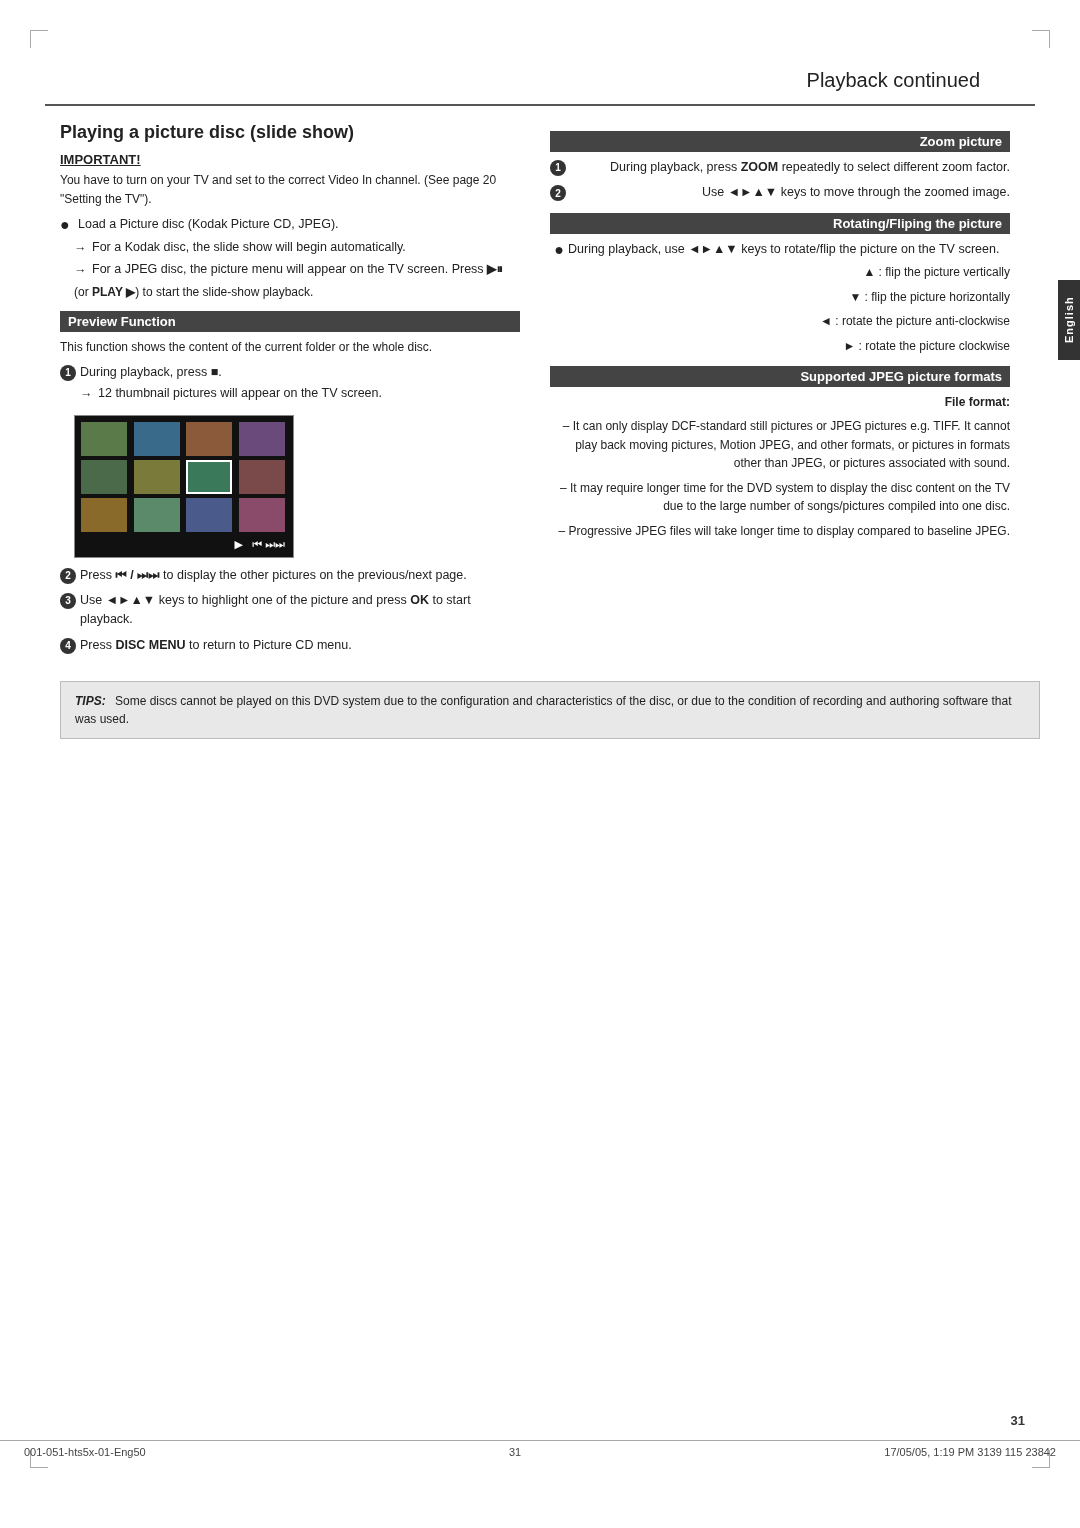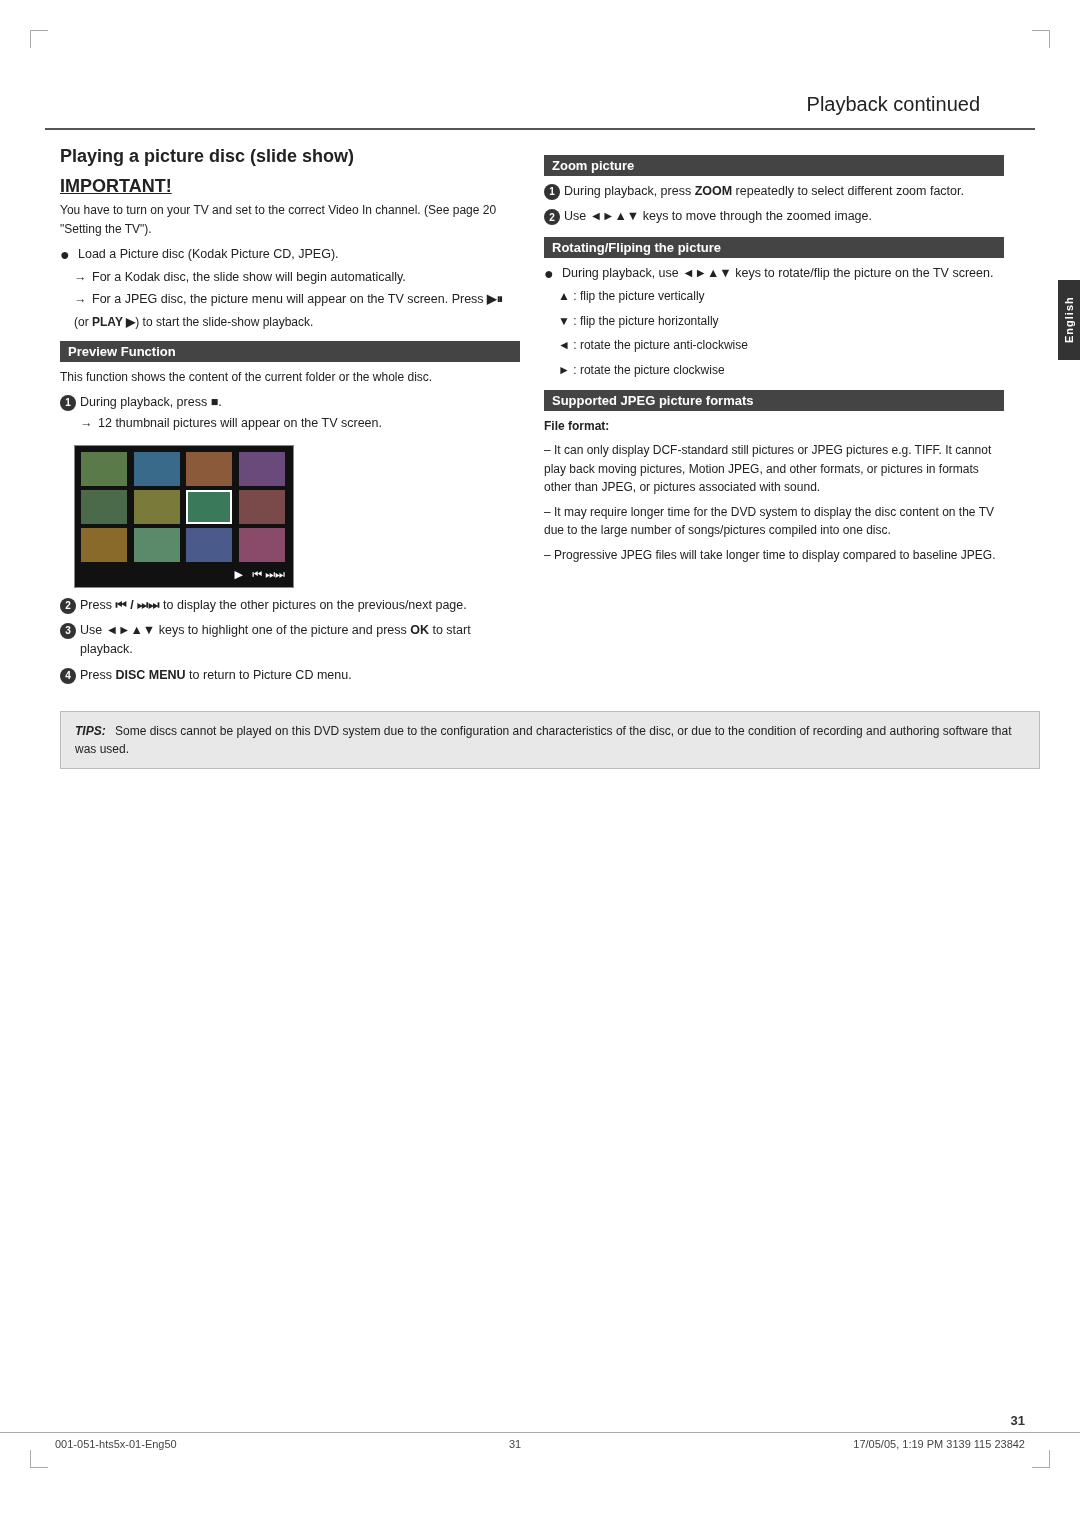--- a/index.html
+++ b/index.html
@@ -51,59 +51,60 @@
       letter-spacing: 1px;
       height: 80px;
       display: flex;
       align-items: center;
       justify-content: center;
     }
 
     
     .page-title {
       text-align: right;
-      padding: 86px 55px 10px 55px;
+      padding: 62px 55px 10px 55px;
       font-size: 28px;
       font-weight: bold;
       border-bottom: 2px solid #555;
       margin: 0 45px;
     }
     .page-title span {
       font-weight: normal;
       font-size: 20px;
     }
 
     
     .content-area {
       display: flex;
       padding: 15px 50px 0 60px;
-      gap: 24px;
+      gap: 30px;
     }
 
     .left-col {
       flex: 1;
       max-width: 460px;
     }
 
     .right-col {
       flex: 1;
       max-width: 460px;
+      text-align: right;
     }
 
     
     .section-title {
       font-size: 18px;
       font-weight: bold;
       margin-bottom: 8px;
       line-height: 1.3;
     }
 
     .important-label {
       font-weight: bold;
-      font-size: 18px;
+      font-size: 13px;
       margin-bottom: 4px;
       text-decoration: underline;
     }
 
     .body-text {
       font-size: 12px;
       line-height: 1.55;
       margin-bottom: 6px;
     }
 
@@ -217,27 +218,27 @@
     }
     .tips-label {
       font-weight: bold;
       font-style: italic;
       margin-right: 6px;
     }
 
     
     .page-footer {
       position: absolute;
-      bottom: 78px;
+      bottom: 70px;
       left: 0;
       right: 0;
       display: flex;
       justify-content: space-between;
       align-items: center;
-      padding: 0 55px;
+      padding: 0 24px;
       font-size: 11px;
       color: #444;
       border-top: 1px solid #aaa;
       padding-top: 5px;
     }
 
     .page-number {
       position: absolute;
       bottom: 100px;
       right: 55px;

